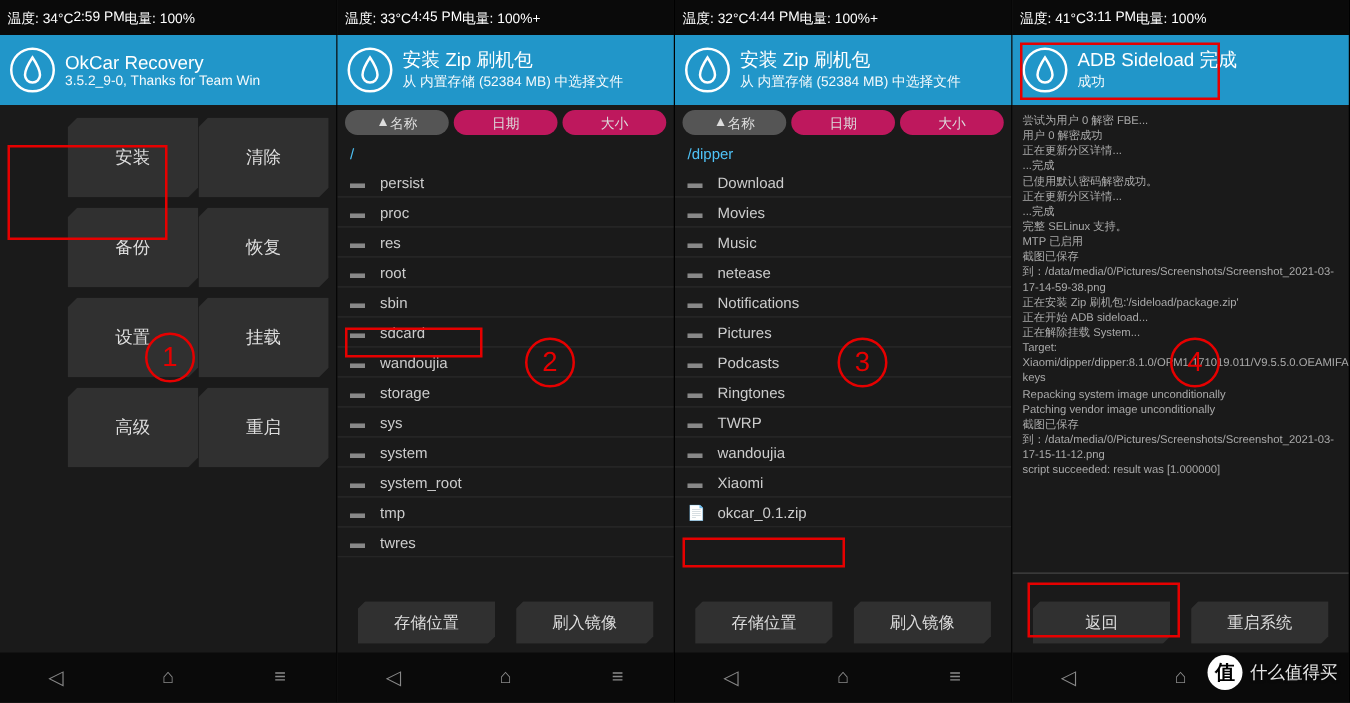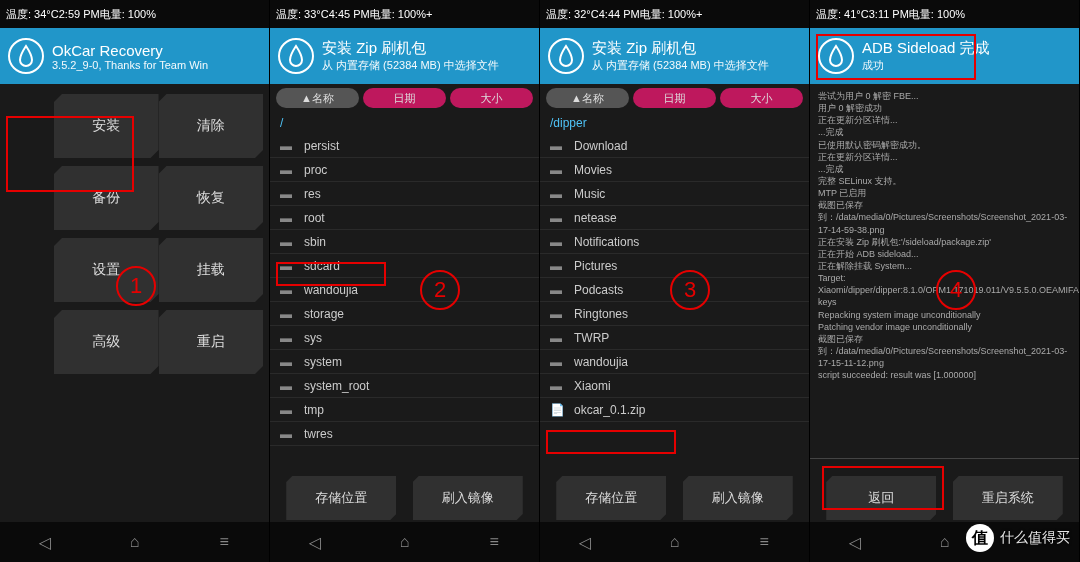--- a/index.html
+++ b/index.html
@@ -24,21 +24,21 @@
 
 
 .sort-row { display: flex; gap: 4px; padding: 4px 6px; }
 .sort-btn { flex: 1; height: 20px; background: #be185d; color: #ddd; font-size: 11px; display: flex; align-items: center; justify-content: center; border-radius: 10px; }
 .sort-btn.active { background: #555; }
 .path { color: #4fc3f7; font-size: 12px; padding: 4px 10px; }
 .file-list { overflow: hidden; }
 .file-item { display: flex; align-items: center; height: 24px; padding: 0 10px; color: #ccc; font-size: 12px; border-bottom: 1px solid #2a2a2a; }
 .file-item .icn { width: 16px; margin-right: 8px; color: #888; }
 .bottom-btns { position: absolute; bottom: 0; left: 0; right: 0; height: 48px; display: flex; justify-content: space-around; align-items: center; padding: 0 8px; }
-.bbtn { width: 110px; height: 44px; background: #303030; color: #ddd; font-size: 13px; display: flex; align-items: center; justify-content: center; clip-path: polygon(6px 0, 100% 0, 100% calc(100% - 6px), calc(100% - 6px) 100%, 0 100%, 0 6px); }
+.bbtn { width: 110px; height: 34px; background: #303030; color: #ddd; font-size: 13px; display: flex; align-items: center; justify-content: center; clip-path: polygon(6px 0, 100% 0, 100% calc(100% - 6px), calc(100% - 6px) 100%, 0 100%, 0 6px); }
 
 
 .log { padding: 6px 8px; color: #aaa; font-size: 9px; line-height: 1.35; height: 370px; overflow: hidden; }
 .log-sep { border-top: 1px solid #444; margin: 4px 0; }
 
 
 .redbox { position: absolute; border: 2px solid #e60000; pointer-events: none; }
 .redcircle { position: absolute; width: 40px; height: 40px; border: 2px solid #e60000; border-radius: 50%; color: #e60000; font-size: 22px; display: flex; align-items: center; justify-content: center; pointer-events: none; }
 
 

